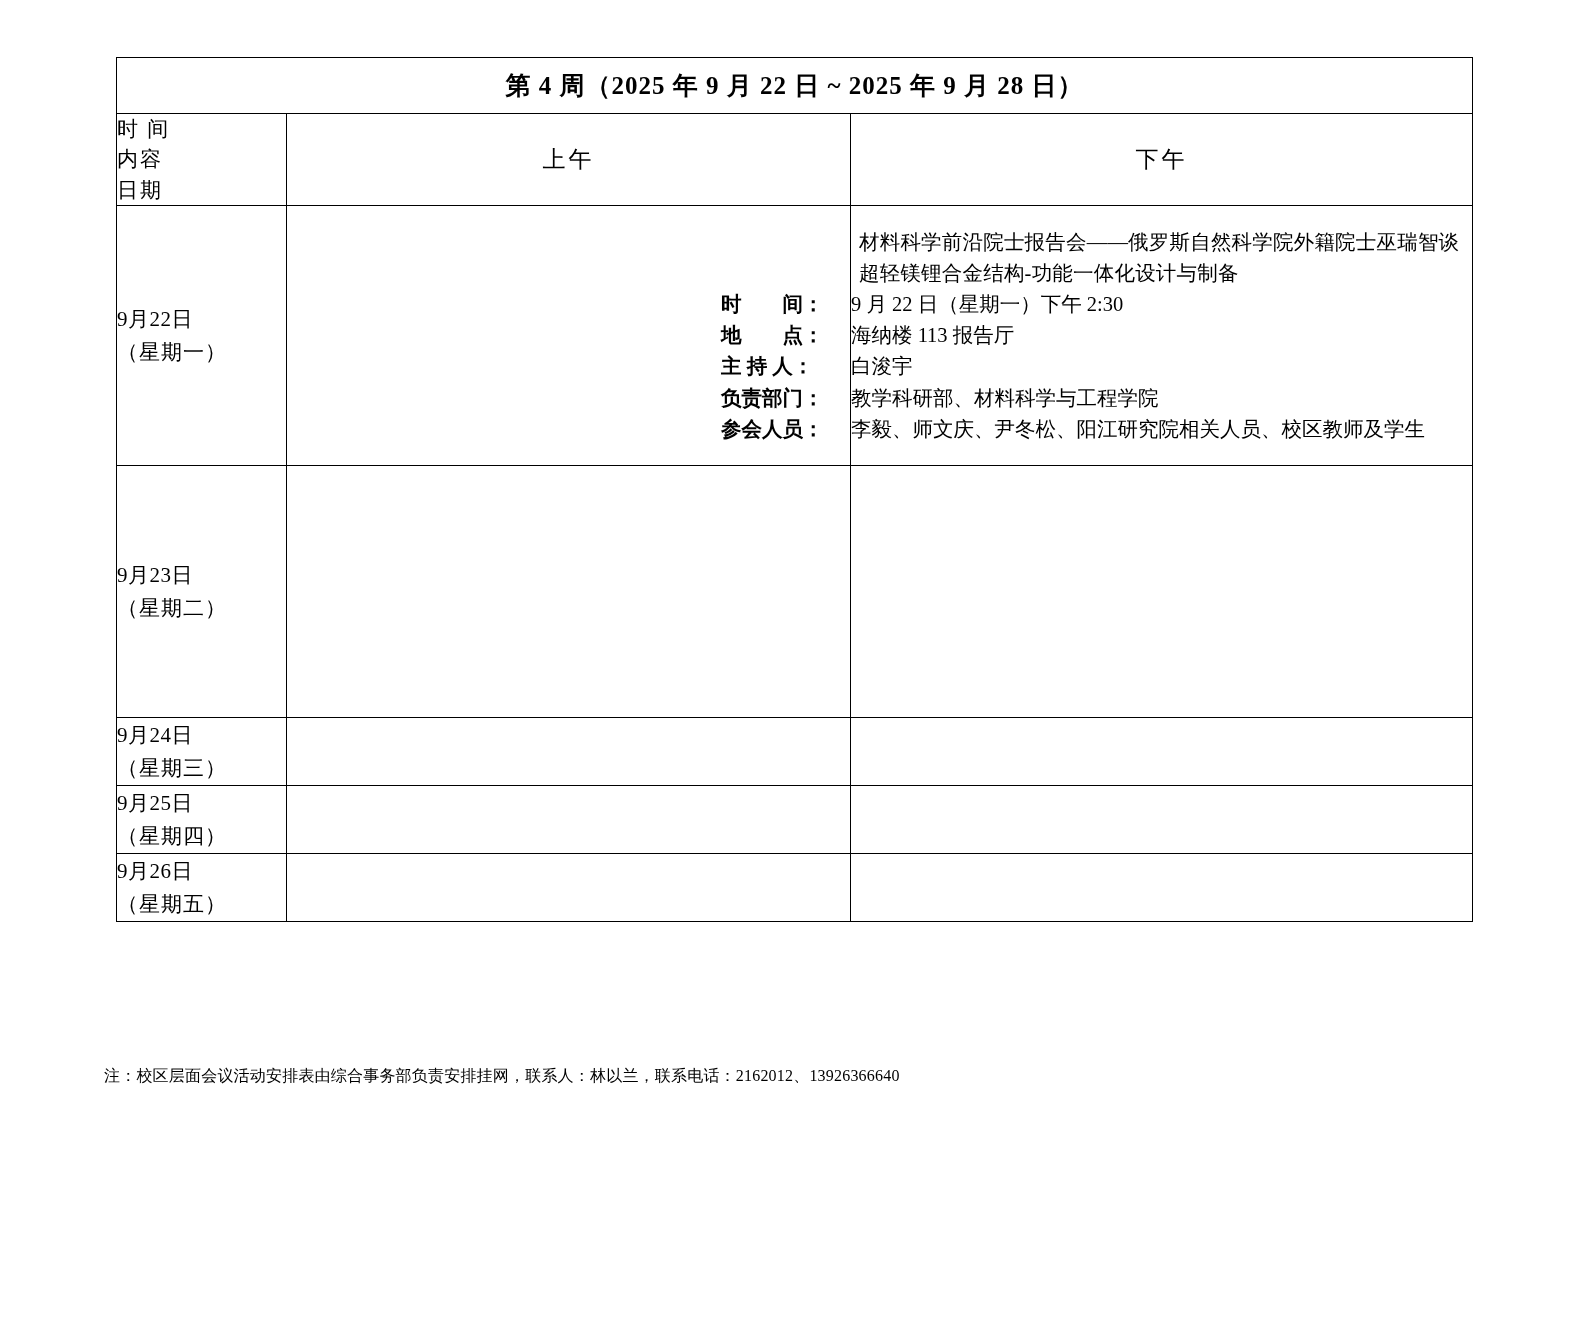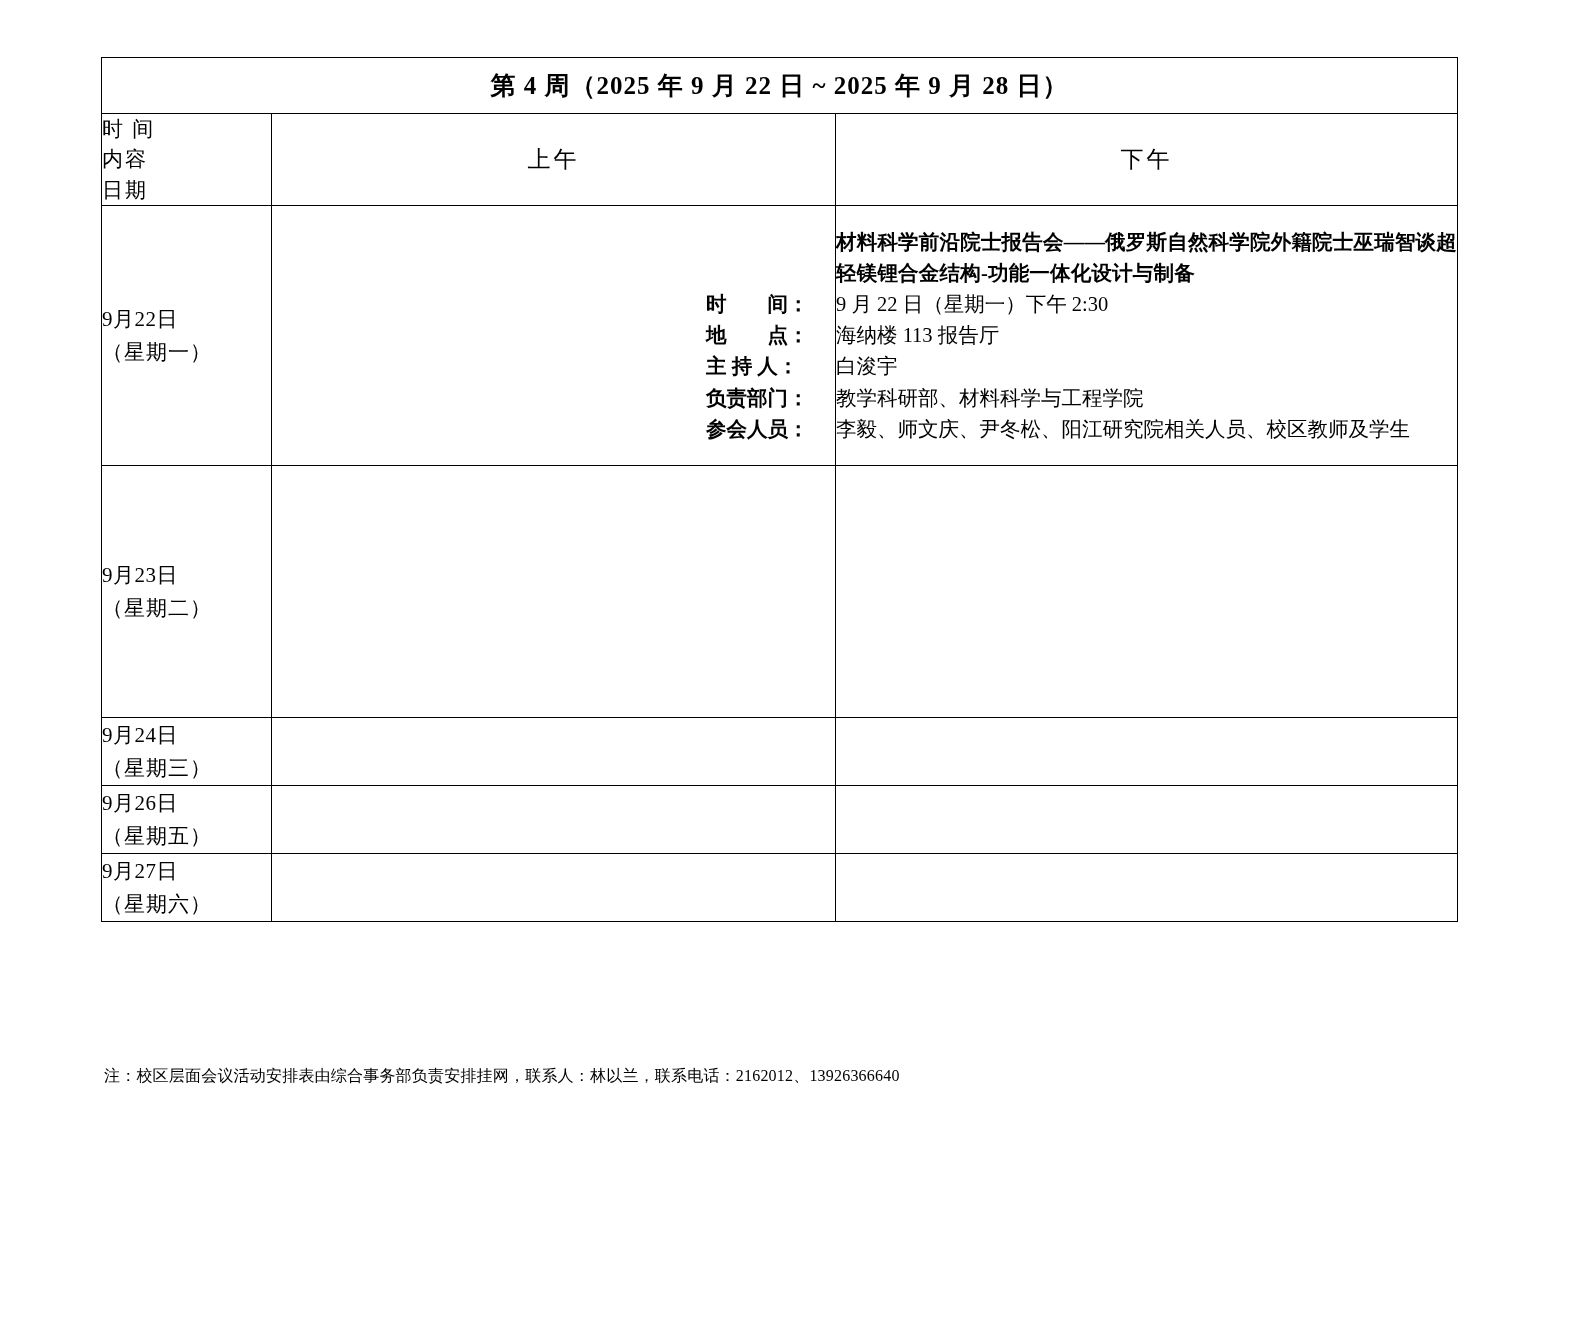--- a/index.html
+++ b/index.html
@@ -16,21 +16,21 @@
     overflow: hidden;
   }
   .page {
     position: absolute;
     left: 0; top: 0;
     width: 1587px;
     height: 1334px;
   }
   table.schedule {
     position: absolute;
-    left: 101px;
+    left: 116px;
     top: 57px;
     width: 1357px;
     border-collapse: collapse;
     table-layout: fixed;
   }
   table.schedule td {
     border: 1px solid #000000;
     vertical-align: middle;
     padding: 0;
   }
@@ -65,22 +65,23 @@
   }
   .day-cell .dd { display: block; letter-spacing: 0.5px; }
   .day-cell .wd { display: block; letter-spacing: 1px; }
   .event-cell {
     vertical-align: top;
     padding: 10px 12px 12px 12px;
     font-size: 20.5px;
     line-height: 1.52;
   }
   .event-title {
-    font-weight: bold;
+    font-weight: normal;
     letter-spacing: 0.2px;
+    margin-left: 8px;
   }
   .lbl {
     display: inline-block;
     font-weight: bold;
   }
   .hang {
     display: block;
     padding-left: 130px;
     text-indent: -130px;
   }
@@ -154,38 +155,38 @@
 
       <tr style="height:68px">
         <td class="day-cell">
           <span class="dd">9月24日</span>
           <span class="wd">（星期三）</span>
         </td>
         <td class="event-cell"></td>
         <td class="event-cell"></td>
       </tr>
 
+      <tr style="height:68px">
+        <td class="day-cell">
+          <span class="dd">9月25日</span>
+          <span class="wd">（星期四）</span>
+        </td>
+        <td class="event-cell"></td>
+        <td class="event-cell"></td>
+      </tr>
 
       <tr style="height:68px">
         <td class="day-cell">
           <span class="dd">9月26日</span>
           <span class="wd">（星期五）</span>
         </td>
         <td class="event-cell"></td>
         <td class="event-cell"></td>
       </tr>
 
-      <tr style="height:68px">
-        <td class="day-cell">
-          <span class="dd">9月27日</span>
-          <span class="wd">（星期六）</span>
-        </td>
-        <td class="event-cell"></td>
-        <td class="event-cell"></td>
-      </tr>
 
     </tbody>
   </table>
 
   <div class="note">注：校区层面会议活动安排表由综合事务部负责安排挂网，联系人：林以兰，联系电话：2162012、13926366640</div>
 
 
 </div>
 
 </body></html>

